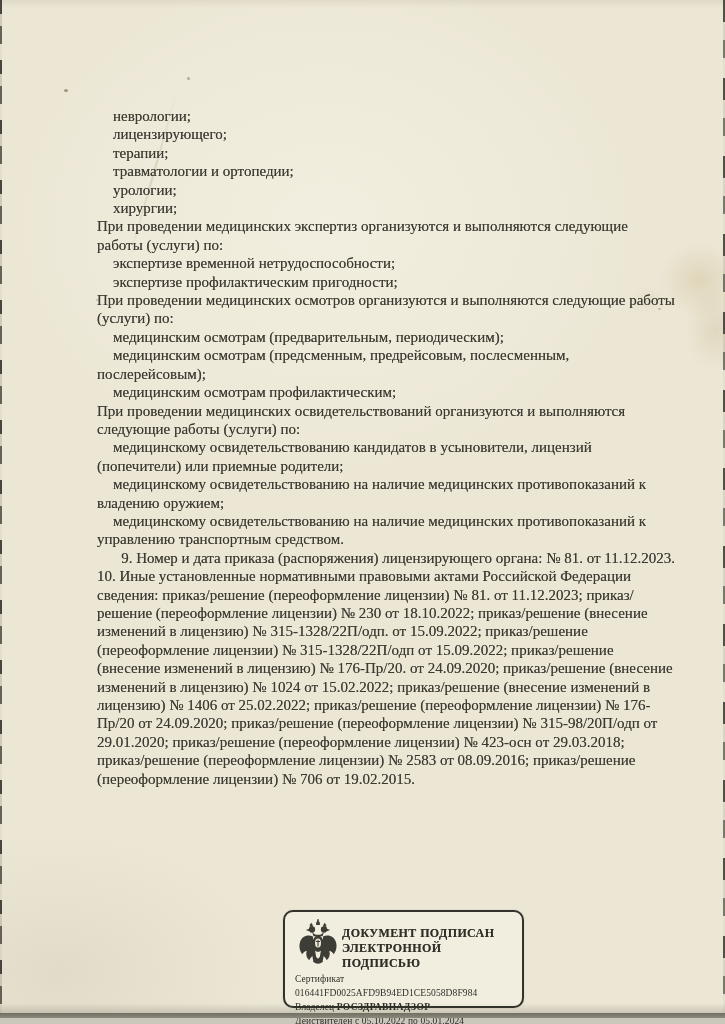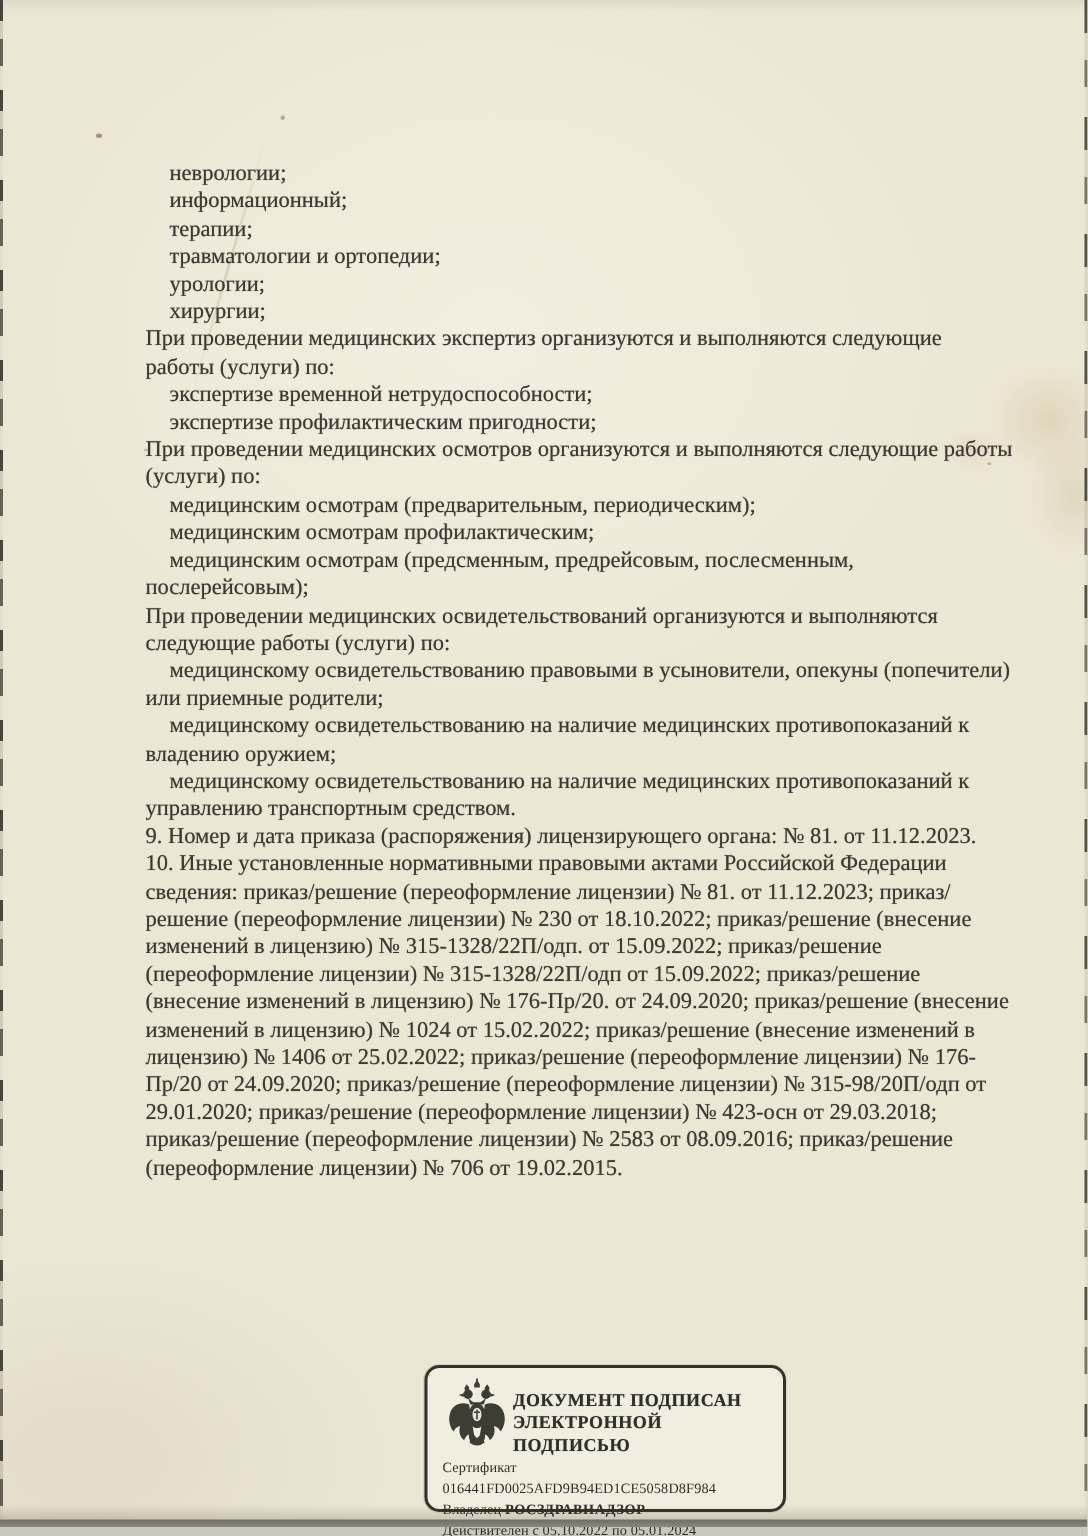--- a/index.html
+++ b/index.html
@@ -58,21 +58,21 @@
   .speck.s4 { left:96px;  top:299px; width:3px; height:2px; background:rgba(94,80,50,0.3); }
 
   
   .textblock {
     position:absolute; left:97px; top:107px; width:578px;
     font-size:15px; line-height:18.4px; color:#3b3931;
     text-shadow:0 0 0.6px rgba(59,57,49,0.65);
   }
   .textblock p { margin:0; }
   .indented { text-indent:16px; }
-  .clause9 { margin-top:12px; }
+  .clause9 { margin-top:12px;text-align:right; }
   .clause10 { margin-top:13px; }
   .disclaimer { margin-top:14px; }
 
   
   .stamp {
     position:absolute; left:283px; top:910px;
     width:241px; height:98px;
     border:2px solid #33322b; border-radius:10px;
     background:rgba(248,246,235,0.45);
     color:#2f2e28;
@@ -93,37 +93,37 @@
 
 <div class="sheet">
   <div class="crease"></div>
   <div class="speck s1"></div>
   <div class="speck s2"></div>
   <div class="speck s3"></div>
   <div class="speck s4"></div>
 
   <div class="textblock">
     <p class="indented">неврологии;</p>
-    <p class="indented">информационный;</p>
+    <p class="indented">лицензирующего;</p>
     <p class="indented">терапии;</p>
     <p class="indented">травматологии и ортопедии;</p>
     <p class="indented">урологии;</p>
     <p class="indented">хирургии;</p>
 
     <p>При проведении медицинских экспертиз организуются и выполняются следующие работы (услуги) по:</p>
     <p class="indented">экспертизе временной нетрудоспособности;</p>
     <p class="indented">экспертизе профилактическим пригодности;</p>
 
     <p>При проведении медицинских осмотров организуются и выполняются следующие работы (услуги) по:</p>
     <p class="indented">медицинским осмотрам (предварительным, периодическим);</p>
+    <p class="indented">медицинским осмотрам (предсменным, предрейсовым, послесменным, послерейсовым);</p>
     <p class="indented">медицинским осмотрам профилактическим;</p>
-    <p class="indented">медицинским осмотрам (предсменным, предрейсовым, послесменным, послерейсовым);</p>
 
     <p>При проведении медицинских освидетельствований организуются и выполняются следующие работы (услуги) по:</p>
-    <p class="indented">медицинскому освидетельствованию правовыми в усыновители, опекуны (попечители) или приемные родители;</p>
+    <p class="indented">медицинскому освидетельствованию кандидатов в усыновители, лицензий (попечители) или приемные родители;</p>
     <p class="indented">медицинскому освидетельствованию на наличие медицинских противопоказаний к владению оружием;</p>
     <p class="indented">медицинскому освидетельствованию на наличие медицинских противопоказаний к управлению транспортным средством.</p>
 
     <p class="clause9">9. Номер и дата приказа (распоряжения) лицензирующего органа: № 81. от 11.12.2023.</p>
     <p class="clause10">10. Иные установленные нормативными правовыми актами Российской Федерации сведения: приказ/решение (переоформление лицензии) № 81. от 11.12.2023; приказ/решение (переоформление лицензии) № 230 от 18.10.2022; приказ/решение (внесение изменений в лицензию) № 315-1328/22П/одп. от 15.09.2022; приказ/решение (переоформление лицензии) № 315-1328/22П/одп от 15.09.2022; приказ/решение (внесение изменений в лицензию) № 176-Пр/20. от 24.09.2020; приказ/решение (внесение изменений в лицензию) № 1024 от 15.02.2022; приказ/решение (внесение изменений в лицензию) № 1406 от 25.02.2022; приказ/решение (переоформление лицензии) № 176-Пр/20 от 24.09.2020; приказ/решение (переоформление лицензии) № 315-98/20П/одп от 29.01.2020; приказ/решение (переоформление лицензии) № 423-осн от 29.03.2018; приказ/решение (переоформление лицензии) № 2583 от 08.09.2016; приказ/решение (переоформление лицензии) № 706 от 19.02.2015.</p>
   </div>
 
   <div class="stamp">
     <div class="stamp-top">
       <div class="eagle-wrap">

